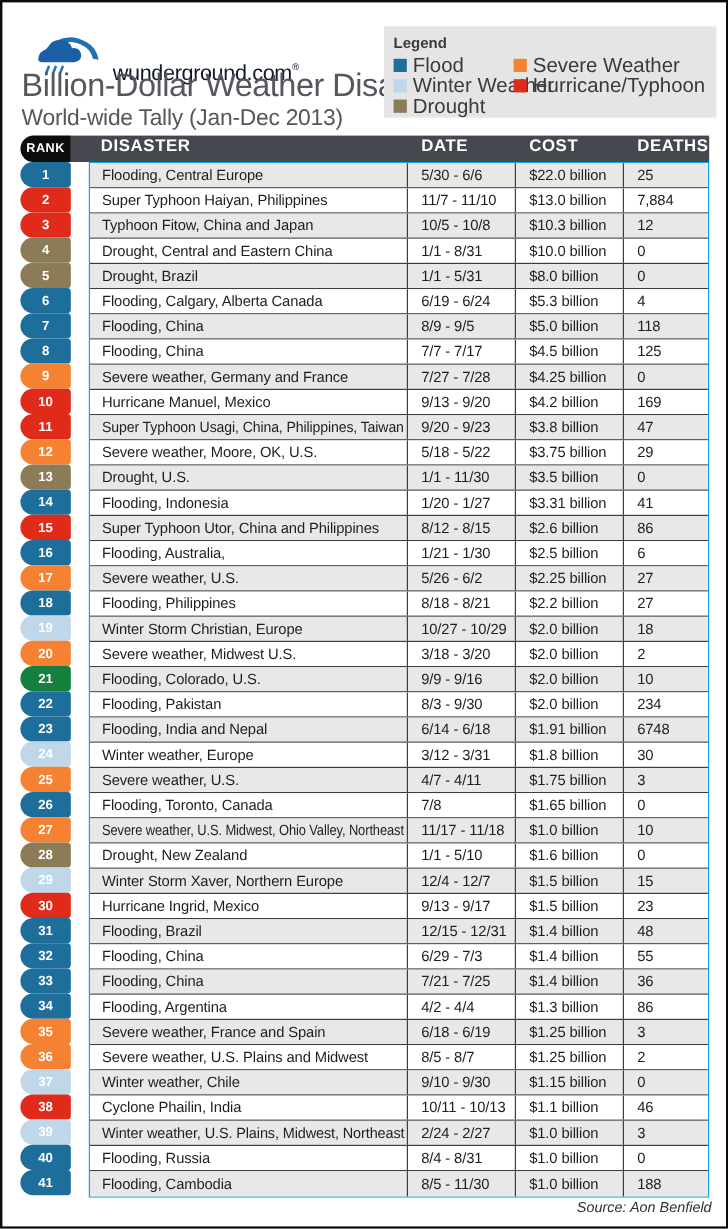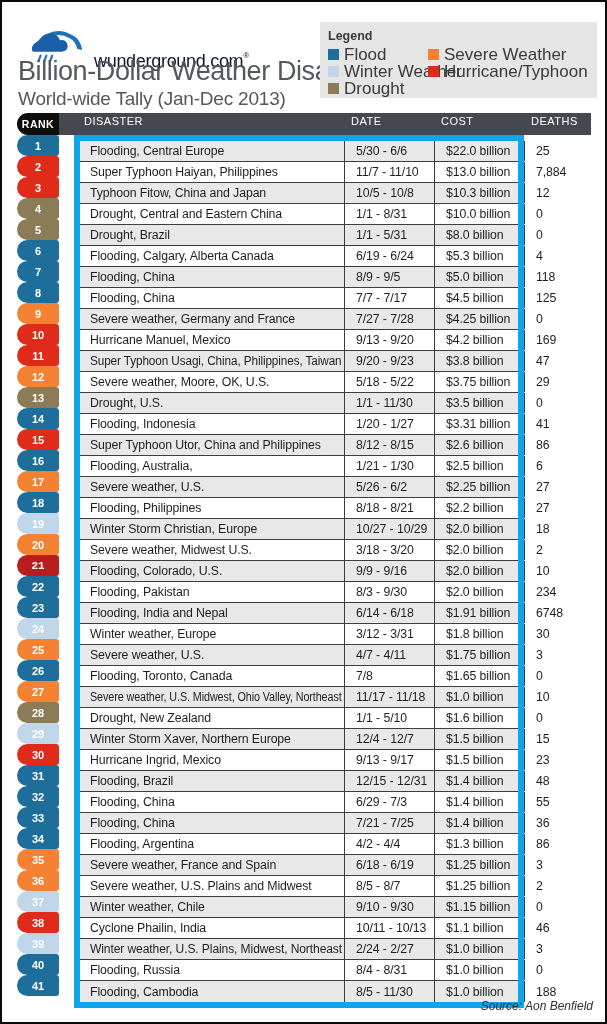--- a/index.html
+++ b/index.html
@@ -21,28 +21,28 @@
   .legend-item{display:flex;align-items:center;font-size:17px;color:#3a3a3a;white-space:nowrap;}
   .swatch{width:11px;height:11px;margin-right:5px;flex:0 0 11px;}
   
   .table-wrap{position:absolute;left:15px;top:111px;width:574px;}
   .thead{position:relative;height:22px;}
   .thead-bar{position:absolute;left:42px;right:0;top:0;height:22px;background:#45494f;}
   .rank-capsule{position:absolute;left:0;top:0;width:42px;height:22px;background:#0d0d0d;
                 border-radius:11px 0 0 11px;color:#fff;font-size:10.5px;font-weight:700;
                 letter-spacing:0.5px;display:flex;align-items:center;justify-content:center;}
   .hlabel{position:absolute;top:0;height:16px;display:flex;align-items:center;color:#fff;
-          font-size:11px;font-weight:400;letter-spacing:0.5px;}
+          font-size:14px;font-weight:700;letter-spacing:0.5px;}
   .hl-disaster{left:67px;} .hl-date{left:334px;} .hl-cost{left:424px;} .hl-deaths{left:514px;}
   .tbody{display:flex;}
   .pillcol{width:42px;flex:0 0 42px;display:flex;flex-direction:column;}
   .gapcol{width:15px;flex:0 0 15px;}
   .pill{height:21px;border-radius:10.5px 3px 3px 10.5px;color:#fff;font-size:11px;font-weight:700;
         display:flex;align-items:center;justify-content:center;}
-  .datatable{width:450px;box-sizing:border-box;border:6px solid #0ea5e9;}
+  .datatable{width:517px;box-sizing:border-box;border:1px solid #0ea5e9;}
   .drow{display:grid;grid-template-columns:265px 90px 90px 70px;height:21px;box-sizing:border-box;}
   .drow:nth-child(odd){background:#e8e8e8;}
   .drow:nth-child(even){background:#ffffff;}
   .drow:not(:last-child){border-bottom:1px solid #3a3e43;}
   .dcell{box-sizing:border-box;display:flex;align-items:center;padding-left:10px;
          font-size:12.3px;color:#1e1e1e;white-space:nowrap;overflow:hidden;letter-spacing:-0.1px;}
   .dcell:not(:last-child){border-right:1px solid #3a3e43;}
   .dcell.c-date,.dcell.c-cost,.dcell.c-deaths{padding-left:11px;}
   .source{position:absolute;right:12px;top:997px;font-size:12px;font-style:italic;color:#303030;}
 </style>
@@ -117,21 +117,21 @@
           <div class="pill" style="background: rgb(224, 43, 27);">11</div>
           <div class="pill" style="background: rgb(245, 130, 51);">12</div>
           <div class="pill" style="background: rgb(139, 124, 87);">13</div>
           <div class="pill" style="background: rgb(30, 110, 156);">14</div>
           <div class="pill" style="background: rgb(224, 43, 27);">15</div>
           <div class="pill" style="background: rgb(30, 110, 156);">16</div>
           <div class="pill" style="background: rgb(245, 130, 51);">17</div>
           <div class="pill" style="background: rgb(30, 110, 156);">18</div>
           <div class="pill" style="background: rgb(191, 215, 232);">19</div>
           <div class="pill" style="background: rgb(245, 130, 51);">20</div>
-          <div class="pill" style="background: #b91c1c; font-family: Liberation Mono, monospace;">21</div>
+          <div class="pill" style="background: #15803d;">21</div>
           <div class="pill" style="background: rgb(30, 110, 156);">22</div>
           <div class="pill" style="background: rgb(30, 110, 156);">23</div>
           <div class="pill" style="background: rgb(191, 215, 232);">24</div>
           <div class="pill" style="background: rgb(245, 130, 51);">25</div>
           <div class="pill" style="background: rgb(30, 110, 156);">26</div>
           <div class="pill" style="background: rgb(245, 130, 51);">27</div>
           <div class="pill" style="background: rgb(139, 124, 87);">28</div>
           <div class="pill" style="background: rgb(191, 215, 232);">29</div>
           <div class="pill" style="background: rgb(224, 43, 27);">30</div>
           <div class="pill" style="background: rgb(30, 110, 156);">31</div>

